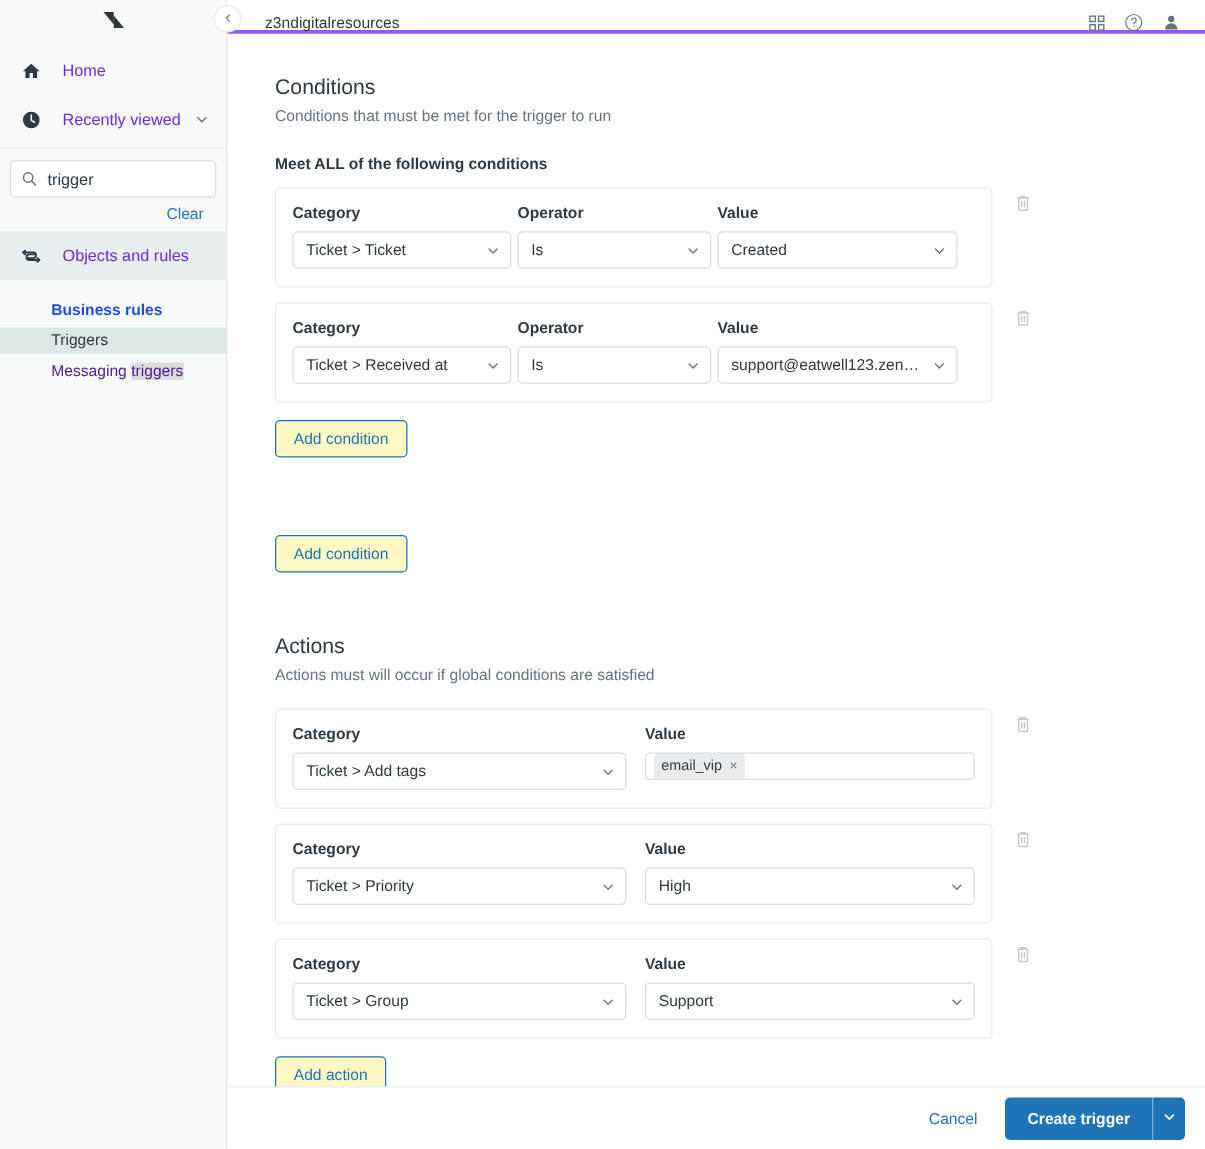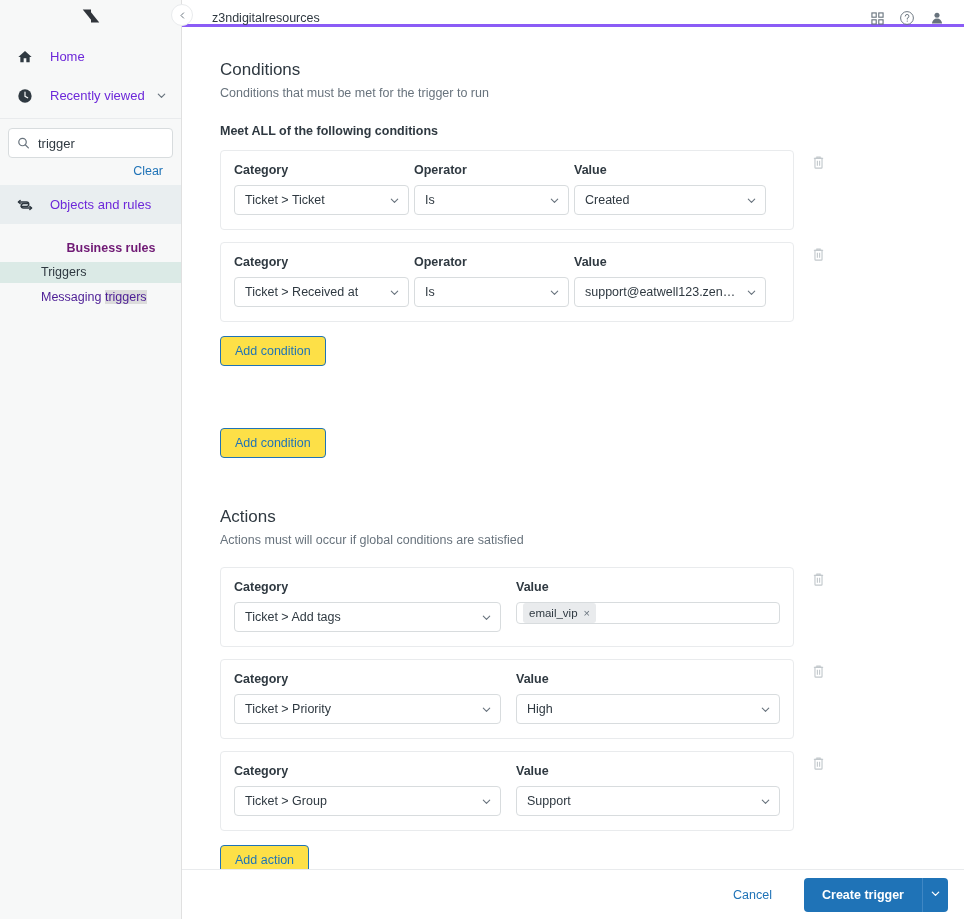--- a/index.html
+++ b/index.html
@@ -75,22 +75,22 @@
   }
   .clear-link {
     font-size: 12.5px; color: #1f73b7; cursor: pointer; text-decoration: none;
   }
 
   .nav-active {
     background: #e9eef0;
   }
   .sub-section { padding-top: 13px; }
   .sub-head {
-    font-size: 12.5px; font-weight: bold; color: #701a75;
-    padding: 0 0 0 41px; line-height: 22px; text-align: center;
+    font-size: 12.5px; font-weight: bold; color: #1d4ed8;
+    padding: 0 0 0 41px; line-height: 22px;
   }
   .sub-item {
     font-size: 12.5px; color: #2f3941;
     padding: 0 8px 0 41px; line-height: 21px; cursor: pointer;
     margin-top: 3px;
   }
   .sub-item.selected { background: #dbeae6; }
   .sub-item.muted { color: #4c1d95; margin-top: 4px; }
   .hl-gray { background: #dcdcdc; }
 
@@ -182,21 +182,21 @@
     margin-left: 18px; margin-top: 5px;
     color: #c2c8cc; cursor: pointer;
     display: flex; align-items: flex-start;
   }
 
   .btn-secondary {
     margin-top: 14px;
     display: inline-flex; align-items: center; justify-content: center;
     height: 30px; padding: 0 14px;
     border: 1px solid #1f73b7; border-radius: 4px;
-    background: #fde047; color: #1f73b7;
+    background: #fef9c3; color: #1f73b7;
     font-size: 12.5px; font-family: "Liberation Sans", sans-serif;
     cursor: pointer;
   }
 
   .gap-lg { height: 48px; }
   .gap-md { height: 26px; }
 
   
   .footer {
     position: absolute; left: 0; right: 0; bottom: 0;
@@ -205,21 +205,21 @@
     background: #fff;
     display: flex; align-items: center; justify-content: flex-end;
     padding-right: 16px;
     gap: 0;
   }
   .cancel-btn {
     font-size: 12.5px; color: #1f73b7; background: none; border: 0;
     font-family: "Liberation Sans", sans-serif; cursor: pointer;
     padding: 0 16px; height: 32px;
   }
-  .primary-group { display: flex; margin-left: 16px; justify-content: space-between; }
+  .primary-group { display: flex; margin-left: 6px; justify-content: space-between; }
   .primary-btn {
     height: 34px; background: #1f73b7; color: #fff;
     border: 0; border-radius: 4px 0 0 4px;
     font-size: 12.5px; font-weight: bold;
     font-family: "Liberation Sans", sans-serif;
     padding: 0 18px; cursor: pointer;
   }
   .primary-caret {
     height: 34px; width: 26px; background: #1f73b7; color: #fff;
     border: 0; border-left: 1px solid #3f87c4; border-radius: 0 4px 4px 0;

